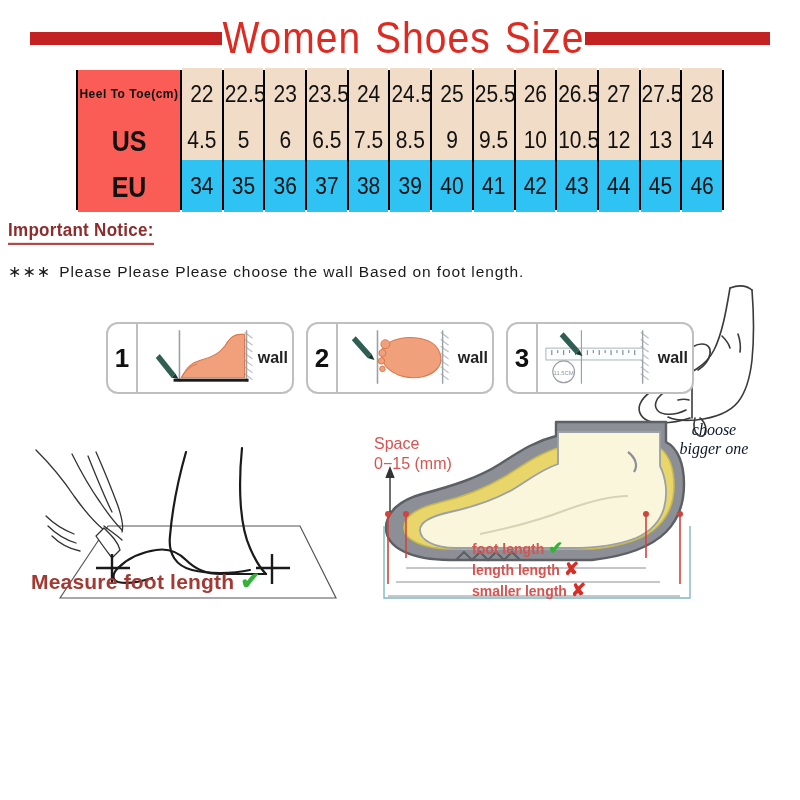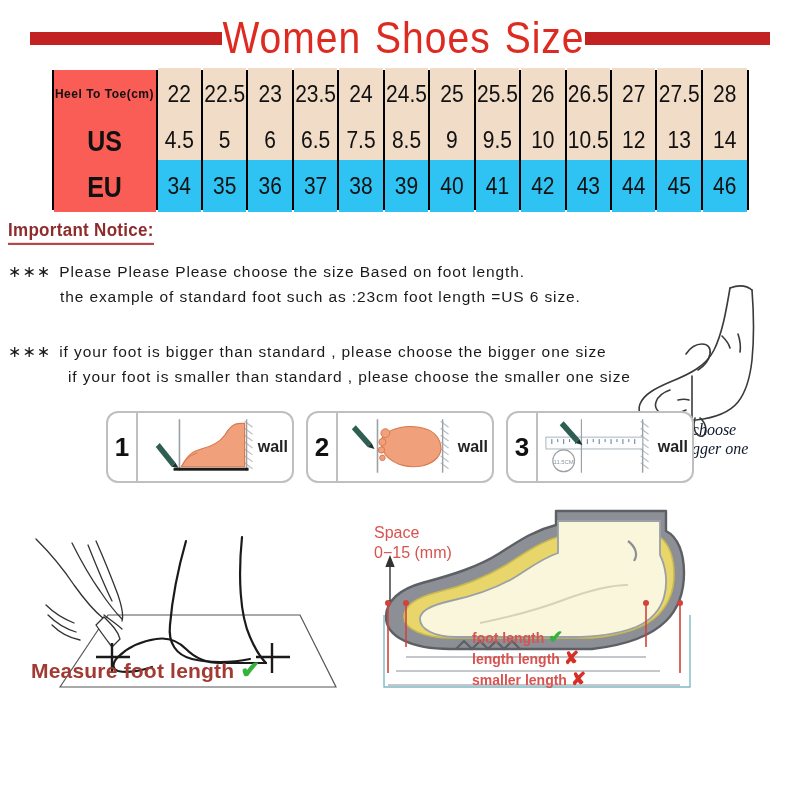--- a/index.html
+++ b/index.html
@@ -22,21 +22,21 @@
     font-size:39px; font-weight:400; color:#DD2B21;
     letter-spacing:1px; white-space:nowrap;
     font-family:"Liberation Sans", sans-serif;
     transform:scaleY(1.12); transform-origin:center;
   }
   .title-text .w{ margin-right:14px; }
 
   
   .table-wrap{ padding:0 2px; }
   table.size-table{
-    border-collapse:collapse; width:697px; margin:0 auto;
+    border-collapse:collapse; width:648px; margin:0 auto;
     table-layout:fixed;
   }
   table.size-table td{
     border:2px solid #000; text-align:center; vertical-align:middle;
     height:46px; font-size:21px; color:#111;
     font-family:"Liberation Sans", sans-serif;
     transform:scaleY(1.18);
   }
   td.rowhead{
     background:#FA5D55; font-weight:700; width:104px;
@@ -190,33 +190,26 @@
       </tr>
     </tbody>
   </table>
 </div>
 
 <div class="notice">
   <div class="notice-title">Important Notice:</div>
 
   <div class="notice-block">
     <div class="n-line">
-      <span class="stars">∗∗∗</span><span>Please  Please  Please  choose  the  size  Based  on  foot  length.</span>
-    </div>
-    <div class="n-line indent1">the  example  of  standard  foot  such  as :23cm  foot  length  =US  6  size.</div>
+      <span class="stars">∗∗∗</span><span>Please  Please  Please  choose  the  wall  Based  on  foot  length.</span>
+    </div>
   </div>
 
   <div class="gap"></div>
 
-  <div class="notice-block">
-    <div class="n-line">
-      <span class="stars">∗∗∗</span><span>if  your  foot  is  bigger  than  standard  ,  please  choose  the  bigger  one  size</span>
-    </div>
-    <div class="n-line indent2">if  your  foot  is  smaller  than  standard  ,  please  choose  the  smaller  one  size</div>
-  </div>
 </div>
 
 <div class="foot-art">
   <svg viewBox="0 0 150 170" xmlns="http://www.w3.org/2000/svg">
     <g fill="none" stroke="#3a3a3a" stroke-width="1.6" stroke-linecap="round" stroke-linejoin="round">
       <path d="M96 6 C92 30 88 52 80 68 C72 84 56 92 36 100 C22 106 10 112 6 122
                C3 130 8 138 18 140 C30 142 44 140 56 136"></path>
       <path d="M118 8 C120 34 120 58 118 78 C116 96 112 110 104 120
                C96 130 80 136 62 138 C50 139 40 138 34 135"></path>
       <path d="M96 6 C104 3 112 3 118 8"></path>

